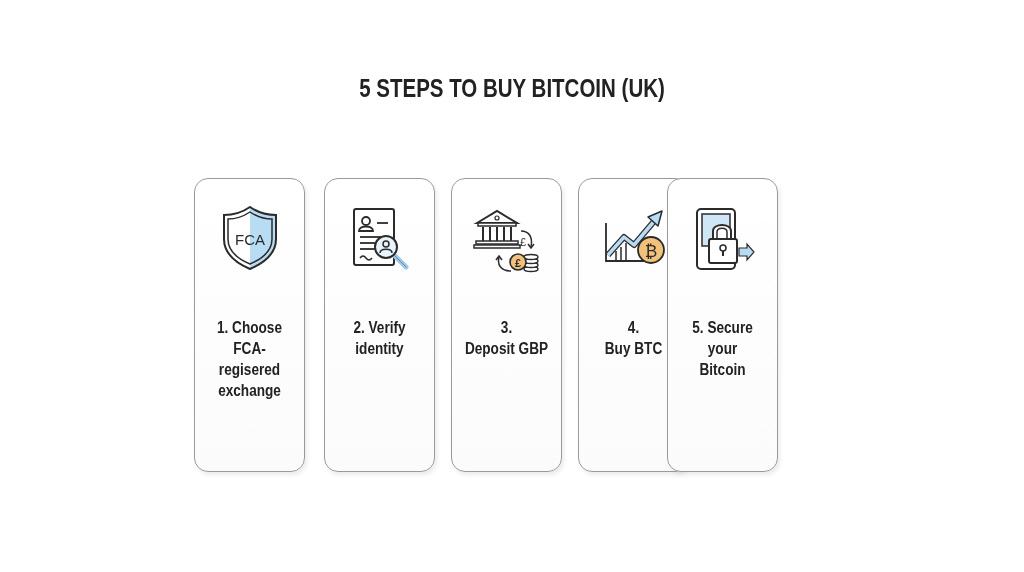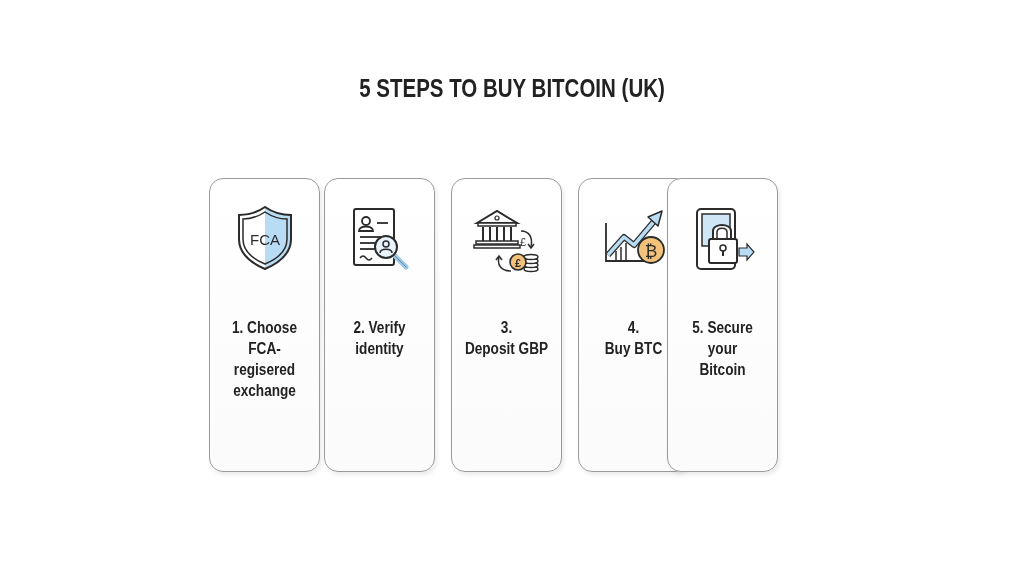--- a/index.html
+++ b/index.html
@@ -8,21 +8,21 @@
   .card { position:absolute; top:178px; width:111px; height:294px; border:1.5px solid #9a9a9a; border-radius:14px; background:linear-gradient(#ffffff,#fbfbfb); box-shadow:2px 3px 4px rgba(0,0,0,0.08); box-sizing:border-box; }
   .icon { position:absolute; left:50%; top:22px; transform:translateX(-50%); width:80px; height:74px; }
   .label { position:absolute; left:0; right:0; top:138px; text-align:center; font-size:16px; font-weight:bold; color:#222; line-height:21px; transform:scaleX(0.85); }
   .label span { display:block; }
 </style>
 </head>
 <body>
 
 <div class="title">5 STEPS TO BUY BITCOIN (UK)</div>
 
-<div class="card" style="left:209px;">
+<div class="card" style="left:194px;">
   <div class="icon">
     <svg width="80" height="74" viewBox="0 0 80 74">
       <path d="M40 6 C30 13 22 14 14 14 L14 38 C14 52 26 62 40 68 Z" fill="#fff" stroke="none"></path>
       <path d="M40 6 C50 13 58 14 66 14 L66 38 C66 52 54 62 40 68 Z" fill="#b9dcf5"></path>
       <path d="M40 6 C30 13 22 14 14 14 L14 38 C14 52 26 62 40 68 C54 62 66 52 66 38 L66 14 C58 14 50 13 40 6 Z" fill="none" stroke="#2b2b2b" stroke-width="2"></path>
       <path d="M40 11 C31 17 24 18 18 18 L18 38 C18 50 28 58 40 63 C52 58 62 50 62 38 L62 18 C56 18 49 17 40 11 Z" fill="none" stroke="#2b2b2b" stroke-width="1.5"></path>
       <text x="40" y="44" text-anchor="middle" font-family="Liberation Sans, sans-serif" font-size="15" fill="#2b2b2b">FCA</text>
     </svg>
   </div>
   <div class="label">

